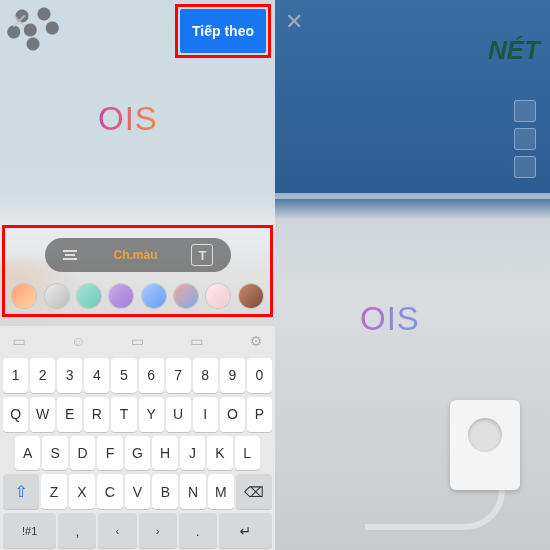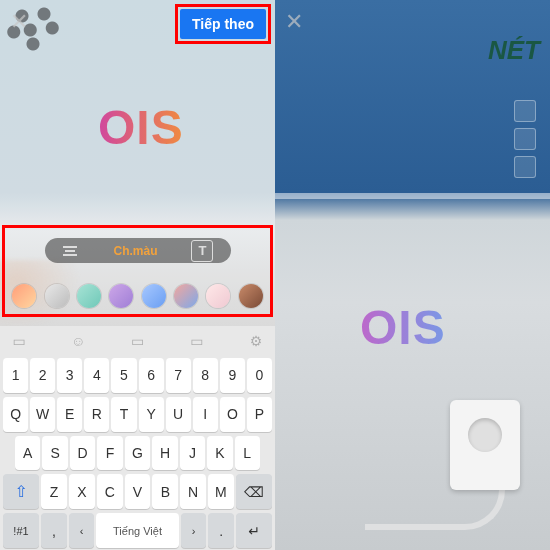--- a/index.html
+++ b/index.html
@@ -46,37 +46,37 @@
     content:""; position:absolute; left:0; right:0; top:35%; height:6px;
     background: rgba(255,255,255,0.5);
   }
   .right-text-net { position:absolute; top:35px; right:10px; color:#14532d; font-size:26px; font-weight:700; font-style:italic; opacity:0.8; }
   .right-text-chay { position:absolute; top:65px; right:6px; color:#dfe9f3; font-size:22px; font-weight:700; font-style:italic; opacity:0.8; }
   .right-icons { position:absolute; top:100px; right:6px; width:30px; }
   .right-icons div { width:22px; height:22px; border:1px solid rgba(200,215,230,0.5); border-radius:3px; margin-bottom:6px; background: rgba(150,175,200,0.25); }
 
   .top-bar { position: absolute; top: 0; left: 0; right: 0; height: 44px; display: flex; align-items: center; justify-content: space-between; padding: 0 10px; z-index: 5; }
   .close-x { color: rgba(200,200,200,0.7); font-size: 22px; font-weight:300; }
-  .top-btn { background: #1976f2; color: #fff; font-size: 14px; font-weight: 600; padding: 7px 12px; border: none; border-radius: 2px; }
+  .top-btn { background: #1976f2; color: #fff; font-size: 14px; font-weight: 600; padding: 14px 12px; border: none; border-radius: 2px; }
   .red-box-btn { border: 3px solid #ff0000; padding: 2px; position: absolute; z-index: 6; }
   .red-box-left-btn { top: 4px; right: 4px; }
   .red-box-right-btn { top: 4px; right: 4px; }
 
-  .ois-text { font-size: 48px; font-weight: 700; letter-spacing: 1px; }
+  .ois-text { font-size: 33px; font-weight: 400; letter-spacing: 1px; }
   .ois-left { position:absolute; top:100px; left:98px;
     background: linear-gradient(90deg, #d0479e, #f08b40);
     -webkit-background-clip: text; background-clip:text; -webkit-text-fill-color: transparent; color:transparent; }
   .ois-right { position:absolute; top:300px; left:85px;
     background: linear-gradient(90deg, #b954c8, #6a8ee8);
     -webkit-background-clip: text; background-clip:text; -webkit-text-fill-color: transparent; color:transparent; opacity:0.85; }
 
   
   .red-box-toolbar { position:absolute; left:2px; right:2px; top:225px; height:92px; border:3px solid #ff0000; z-index:7; }
   .pill { position:absolute; top:238px; left:50%; transform:translateX(-50%);
-    width: 186px; height: 25px; background: rgba(50,50,50,0.55); border-radius: 18px;
+    width: 186px; height: 34px; background: rgba(50,50,50,0.55); border-radius: 18px;
     display:flex; align-items:center; justify-content:space-around; z-index:4; }
   .pill .align-icon { width:18px; height:12px; position:relative; }
   .pill .align-icon::before, .pill .align-icon::after { content:""; position:absolute; left:2px; right:2px; height:2px; background:#ddd; }
   .pill .align-icon::before { top:1px; }
   .pill .align-icon::after { top:9px; }
   .pill .align-icon span { position:absolute; left:4px; right:4px; top:5px; height:2px; background:#ddd; }
   .pill .gradient-label { color:#f2a23c; font-size:12px; font-weight:600; }
   .pill .t-icon { width:22px; height:22px; border:1.5px solid #ddd; border-radius:3px; color:#ddd; font-size:13px; font-weight:700; display:flex; align-items:center; justify-content:center; }
 
   .swatches { position:absolute; top:284px; left:0; right:0; display:flex; justify-content:space-around; padding:0 8px; z-index:4; }
@@ -193,21 +193,20 @@
           <div class="key">V</div>
           <div class="key">B</div>
           <div class="key">N</div>
           <div class="key">M</div>
           <div class="key func wide">⌫</div>
         </div>
       <div class="kb-row">
         <div class="key func small wide">!#1</div>
         <div class="key func">,</div>
         <div class="key func small">‹</div>
-        <div class="key space">Tiếng Việt</div>
         <div class="key func small">›</div>
         <div class="key func">.</div>
         <div class="key func wide">↵</div>
       </div>
     </div>
   </div>
 
   <div class="panel">
     <div class="right-bg"></div>
     <div class="right-text-net">NÉT</div>

